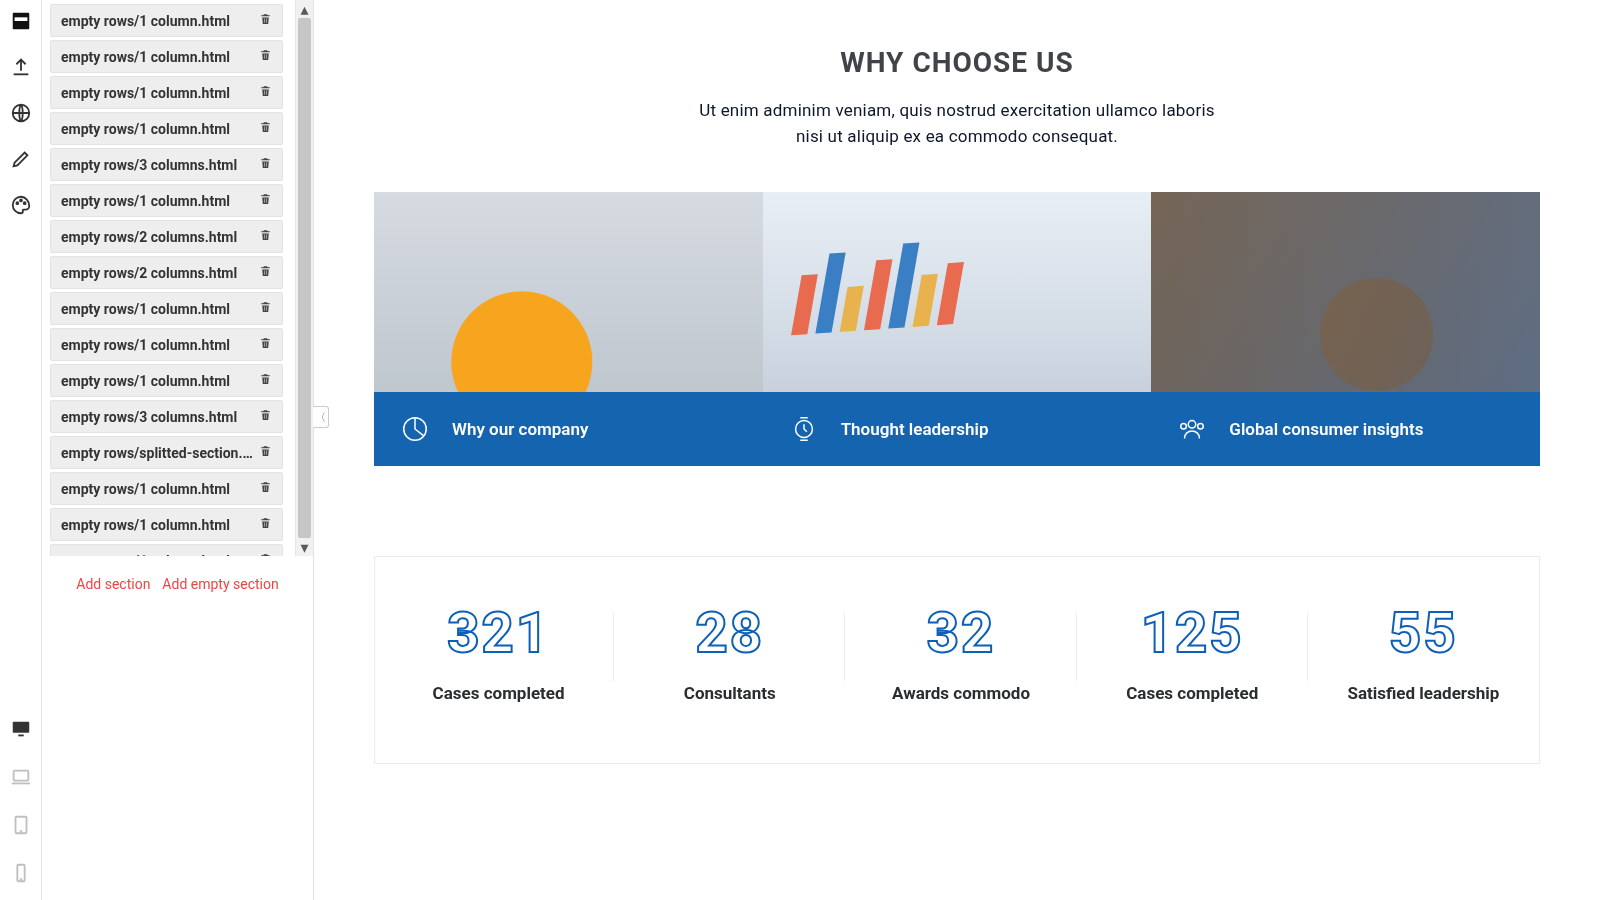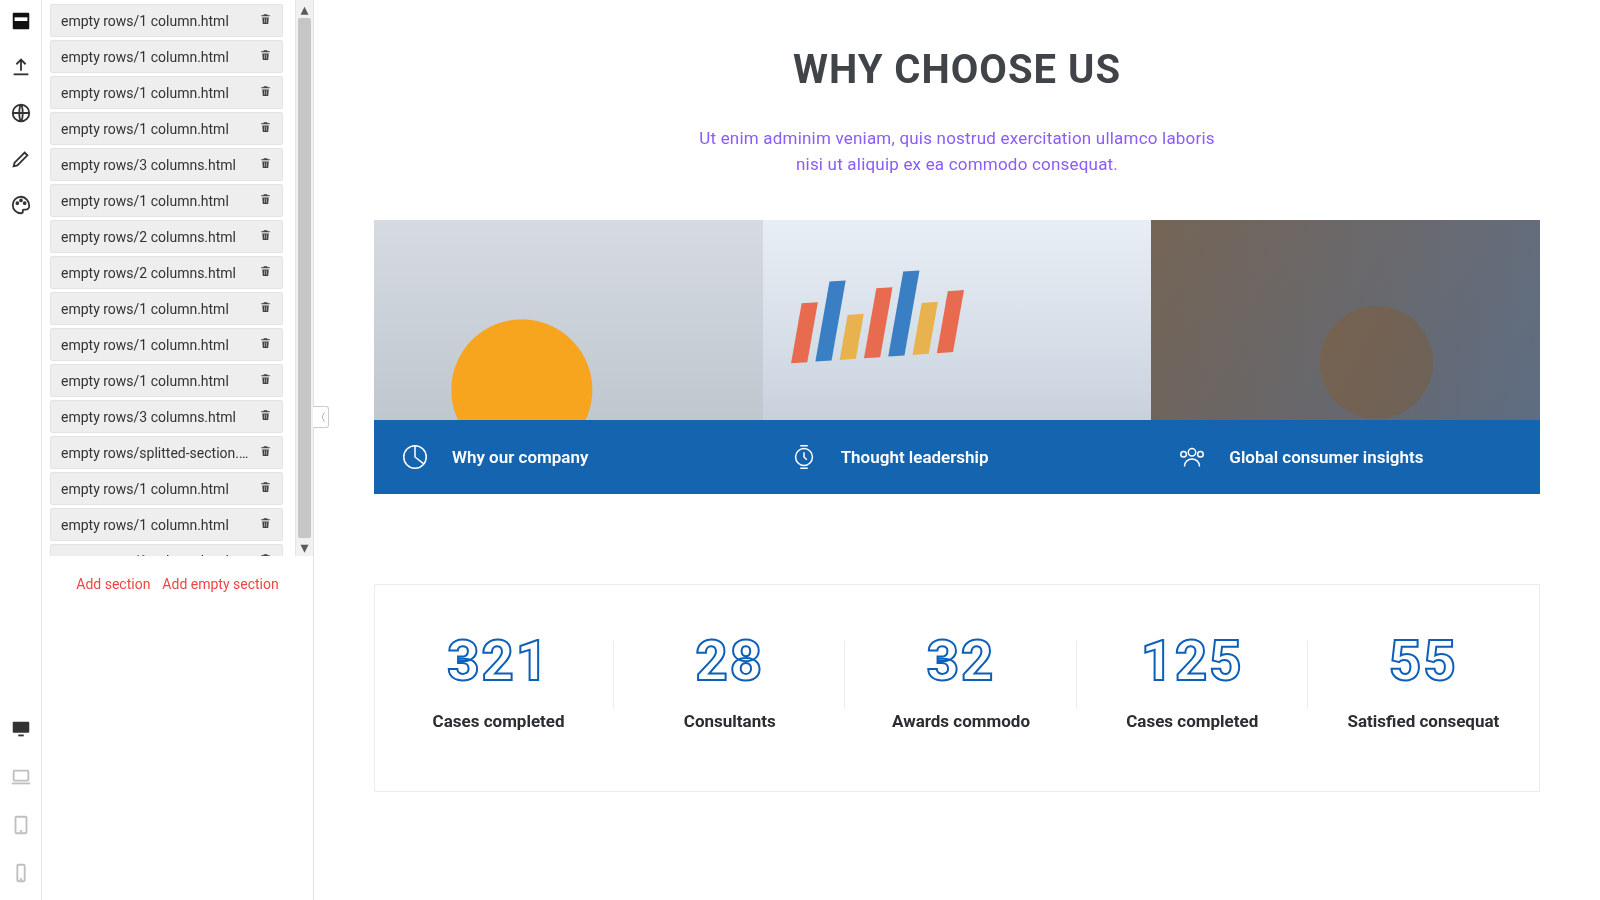--- a/index.html
+++ b/index.html
@@ -20,37 +20,37 @@
 .sections-panel { width: 272px; background: #fff; border-right: 1px solid #e2e2e2; display: flex; flex-direction: column; position: relative; }
 .sections-list-wrap { flex: 0 0 auto; height: 556px; position: relative; display: flex; }
 .sections-list { flex: 1; overflow-y: auto; padding: 4px 12px 0 8px; scrollbar-width: none; }
 .sections-list::-webkit-scrollbar { display: none; }
 .fake-scroll { width: 18px; background: #f1f1f1; position: relative; border-left: 1px solid #e5e5e5; }
 .fake-scroll .arrow { position: absolute; left: 0; right: 0; height: 18px; display: flex; align-items: center; justify-content: center; color: #5a5a5a; cursor: pointer; }
 .fake-scroll .arrow.up { top: 0; }
 .fake-scroll .arrow.down { bottom: 0; }
 .fake-scroll .thumb { position: absolute; left: 2px; right: 2px; top: 18px; bottom: 18px; background: #c6c6c6; border-radius: 2px; }
 
-.section-item { background: #eeeeee; border: 1px solid #e3e3e3; border-radius: 2px; padding: 7px 10px; margin-bottom: 3px; display: flex; align-items: center; justify-content: space-between; cursor: move; }
+.section-item { background: #eeeeee; border: 1px solid #e3e3e3; border-radius: 2px; padding: 7px 10px; margin-bottom: 3px; display: flex; align-items: center; justify-content: space-between; cursor: move; font-weight: bold; }
 .section-item span { font-size: 14px; color: #333; white-space: nowrap; overflow: hidden; text-overflow: ellipsis; }
 .section-item .trash { color: #444; cursor: pointer; flex-shrink: 0; margin-left: 6px; }
 
 .add-links { padding: 18px 0 0 0; text-align: center; }
 .add-links a { color: #ef4444; font-size: 14px; text-decoration: none; cursor: pointer; margin: 0 4px; }
 
 
 .collapse-handle { position: absolute; right: -16px; top: 406px; width: 16px; height: 22px; background: #fff; border: 1px solid #ccc; border-left: none; border-radius: 0 3px 3px 0; display: flex; align-items: center; justify-content: center; font-size: 11px; color: #666; cursor: pointer; }
 
 
 .canvas { flex: 1; overflow-y: auto; background: #fff; }
 .canvas-inner { padding: 46px 60px 80px 60px; }
 
 .heading-block { text-align: center; margin-bottom: 42px; }
-.heading-block h1 { font-size: 40px; letter-spacing: 1px; color: #404449; font-weight: 700; margin-bottom: 32px; }
-.heading-block p { font-size: 17px; color: #8b5cf6; line-height: 1.55; letter-spacing: 0.2px; }
+.heading-block h1 { font-size: 28px; letter-spacing: 1px; color: #404449; font-weight: 700; margin-bottom: 18px; }
+.heading-block p { font-size: 17px; color: #0f172a; line-height: 1.55; letter-spacing: 0.2px; }
 
 .cards-row { display: flex; margin-bottom: 90px; }
 .card { flex: 1; background: #dce4ec; height: 274px; position: relative; overflow: hidden; }
 .card .img { position: absolute; inset: 0; }
 .card .bar { position: absolute; left: 0; right: 0; bottom: 0; background: #1564b0; height: 74px; display: flex; align-items: center; padding: 0 24px; gap: 20px; }
 .card .bar .ic { width: 34px; height: 34px; display: flex; align-items: center; justify-content: center; }
 .card .bar .ic svg { width: 30px; height: 30px; stroke: #fff; fill: none; stroke-width: 1.6; }
 .card .bar .t { color: #fff; font-size: 17px; font-weight: 600; }
 
 
@@ -334,20 +334,20 @@
           <div class="stat">
             <div class="num">32</div>
             <div class="lbl">Awards commodo</div>
           </div>
           <div class="stat">
             <div class="num">125</div>
             <div class="lbl">Cases completed</div>
           </div>
           <div class="stat">
             <div class="num">55</div>
-            <div class="lbl">Satisfied consequat</div>
+            <div class="lbl">Satisfied leadership</div>
           </div>
         </div>
 
     </div>
   </div>
 
 </div>
 
 </body></html>

